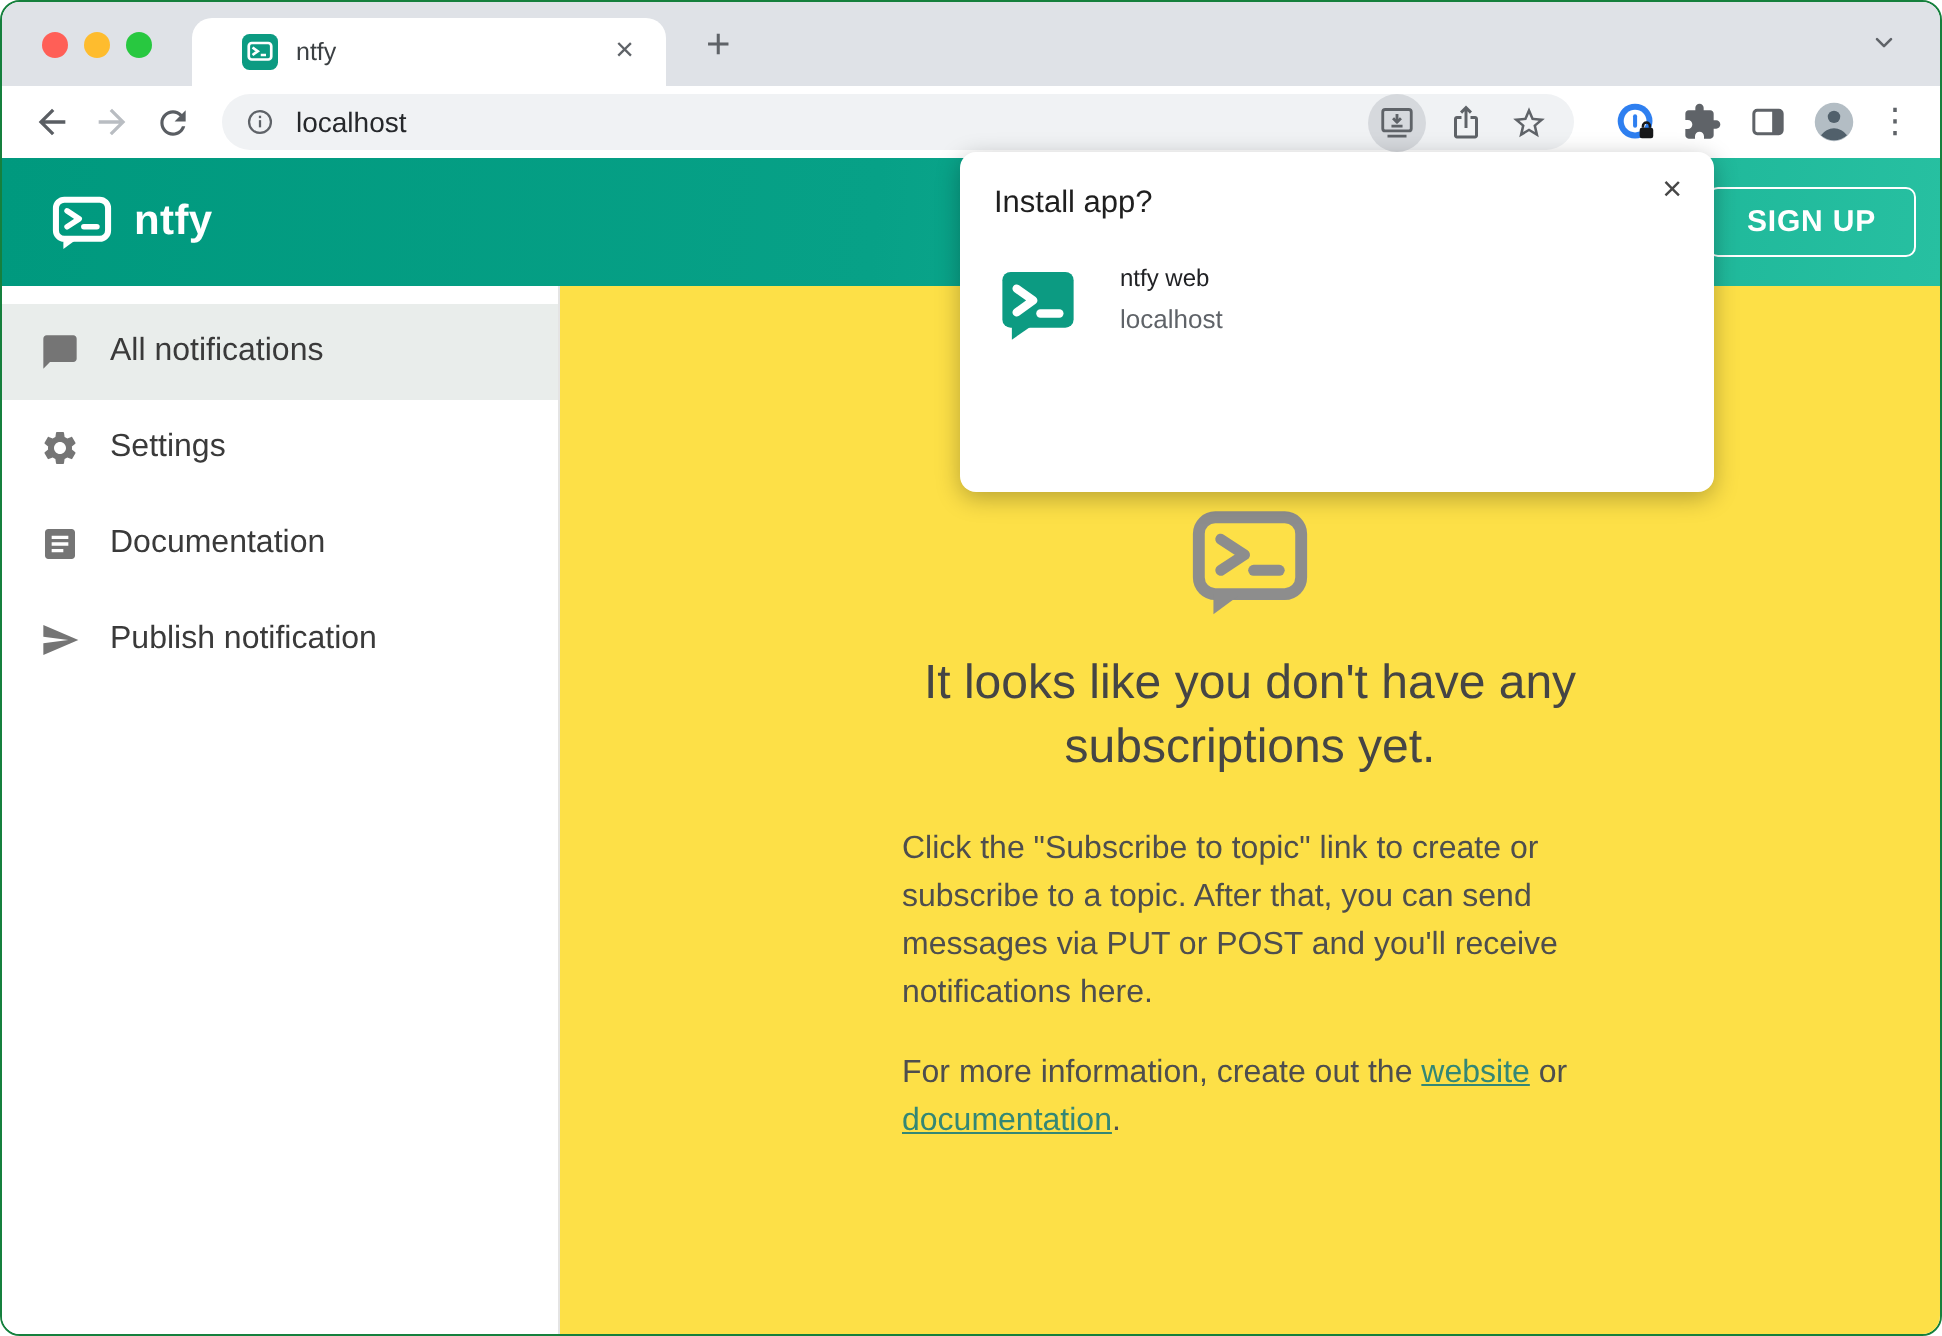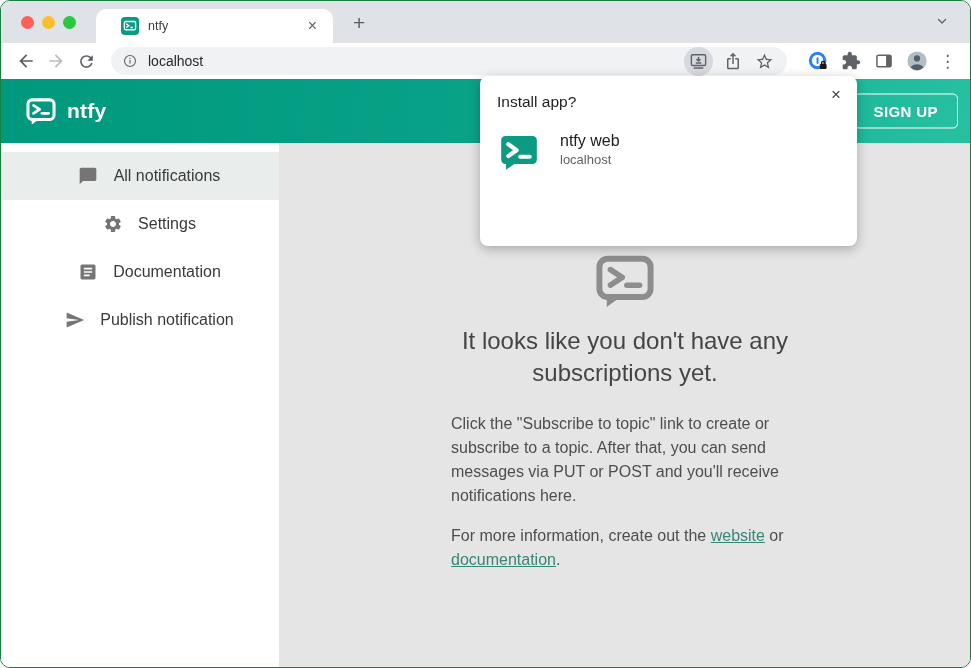--- a/index.html
+++ b/index.html
@@ -48,41 +48,41 @@
   .signup {
     position:absolute; right:12px; top:50%; transform:translateY(-50%);
     color:#fff; font-size:15px; font-weight:700; letter-spacing:0.4px;
     border:1.5px solid #fff; border-radius:5px; padding:8px 19px; background:transparent;
     font-family:"Liberation Sans", sans-serif;
   }
 
   
   .app-body { display:flex; height:526px; }
   .sidebar { width:279px; background:#fff; border-right:1px solid #e4e4e4; padding-top:9px; }
-  .side-item { height:48px; display:flex; align-items:center; padding-left:18px;justify-content:center; }
+  .side-item { height:48px; display:flex; align-items:center; padding-left:18px; }
   .side-item.selected { background:#e9edeb; }
   .side-icon { width:21px; height:21px; flex:0 0 auto; display:flex; align-items:center; justify-content:center; }
   .side-label { font-size:16px; color:#3a3a3a; margin-left:15px; }
 
-  .main { flex:1; background:#e5e5e5; text-align:center; padding-top:112px; }
+  .main { flex:1; background:#fde047; text-align:center; padding-top:112px; }
   .empty-heading { font-size:24px; line-height:32px; font-weight:400; color:#454545;
     max-width:356px; margin:13px auto 0; }
   .empty-para { width:348px; margin:23px auto 0; text-align:left; font-size:16px; line-height:24px; color:#4e4e4e; }
   .empty-para + .empty-para { margin-top:16px; }
   .tlink { color:#348775; text-decoration:underline; cursor:pointer; }
 
   
   .dialog {
     position:absolute; left:479px; top:75px; width:377px; height:170px; z-index:50;
     background:#fff; border-radius:8px; box-shadow:0 3px 12px rgba(0,0,0,0.28);
   }
   .dlg-title { position:absolute; left:17px; top:17px; font-size:15.5px; color:#1f1f1f; }
   .dlg-close { position:absolute; right:11px; top:7px; font-size:17px; color:#474747; padding:2px 5px; }
   .dlg-icon { position:absolute; left:20px; top:57px; }
-  .dlg-name { position:absolute; left:80px; top:56px; font-size:16px; color:#202124; }
+  .dlg-name { position:absolute; left:80px; top:56px; font-size:12px; color:#202124; }
   .dlg-origin { position:absolute; left:80px; top:76px; font-size:13px; color:#5f6368; }
   .dlg-buttons { position:absolute; right:15px; bottom:15px; display:flex; gap:7px; }
   .dlg-btn {
     height:30px; padding:0 17px; background:#fff; border:1px solid #dadce0; border-radius:4px;
     color:#1a73e8; font-size:13.5px; font-weight:700; font-family:"Liberation Sans", sans-serif;
   }
 </style>
 </head>
 <body>
 

